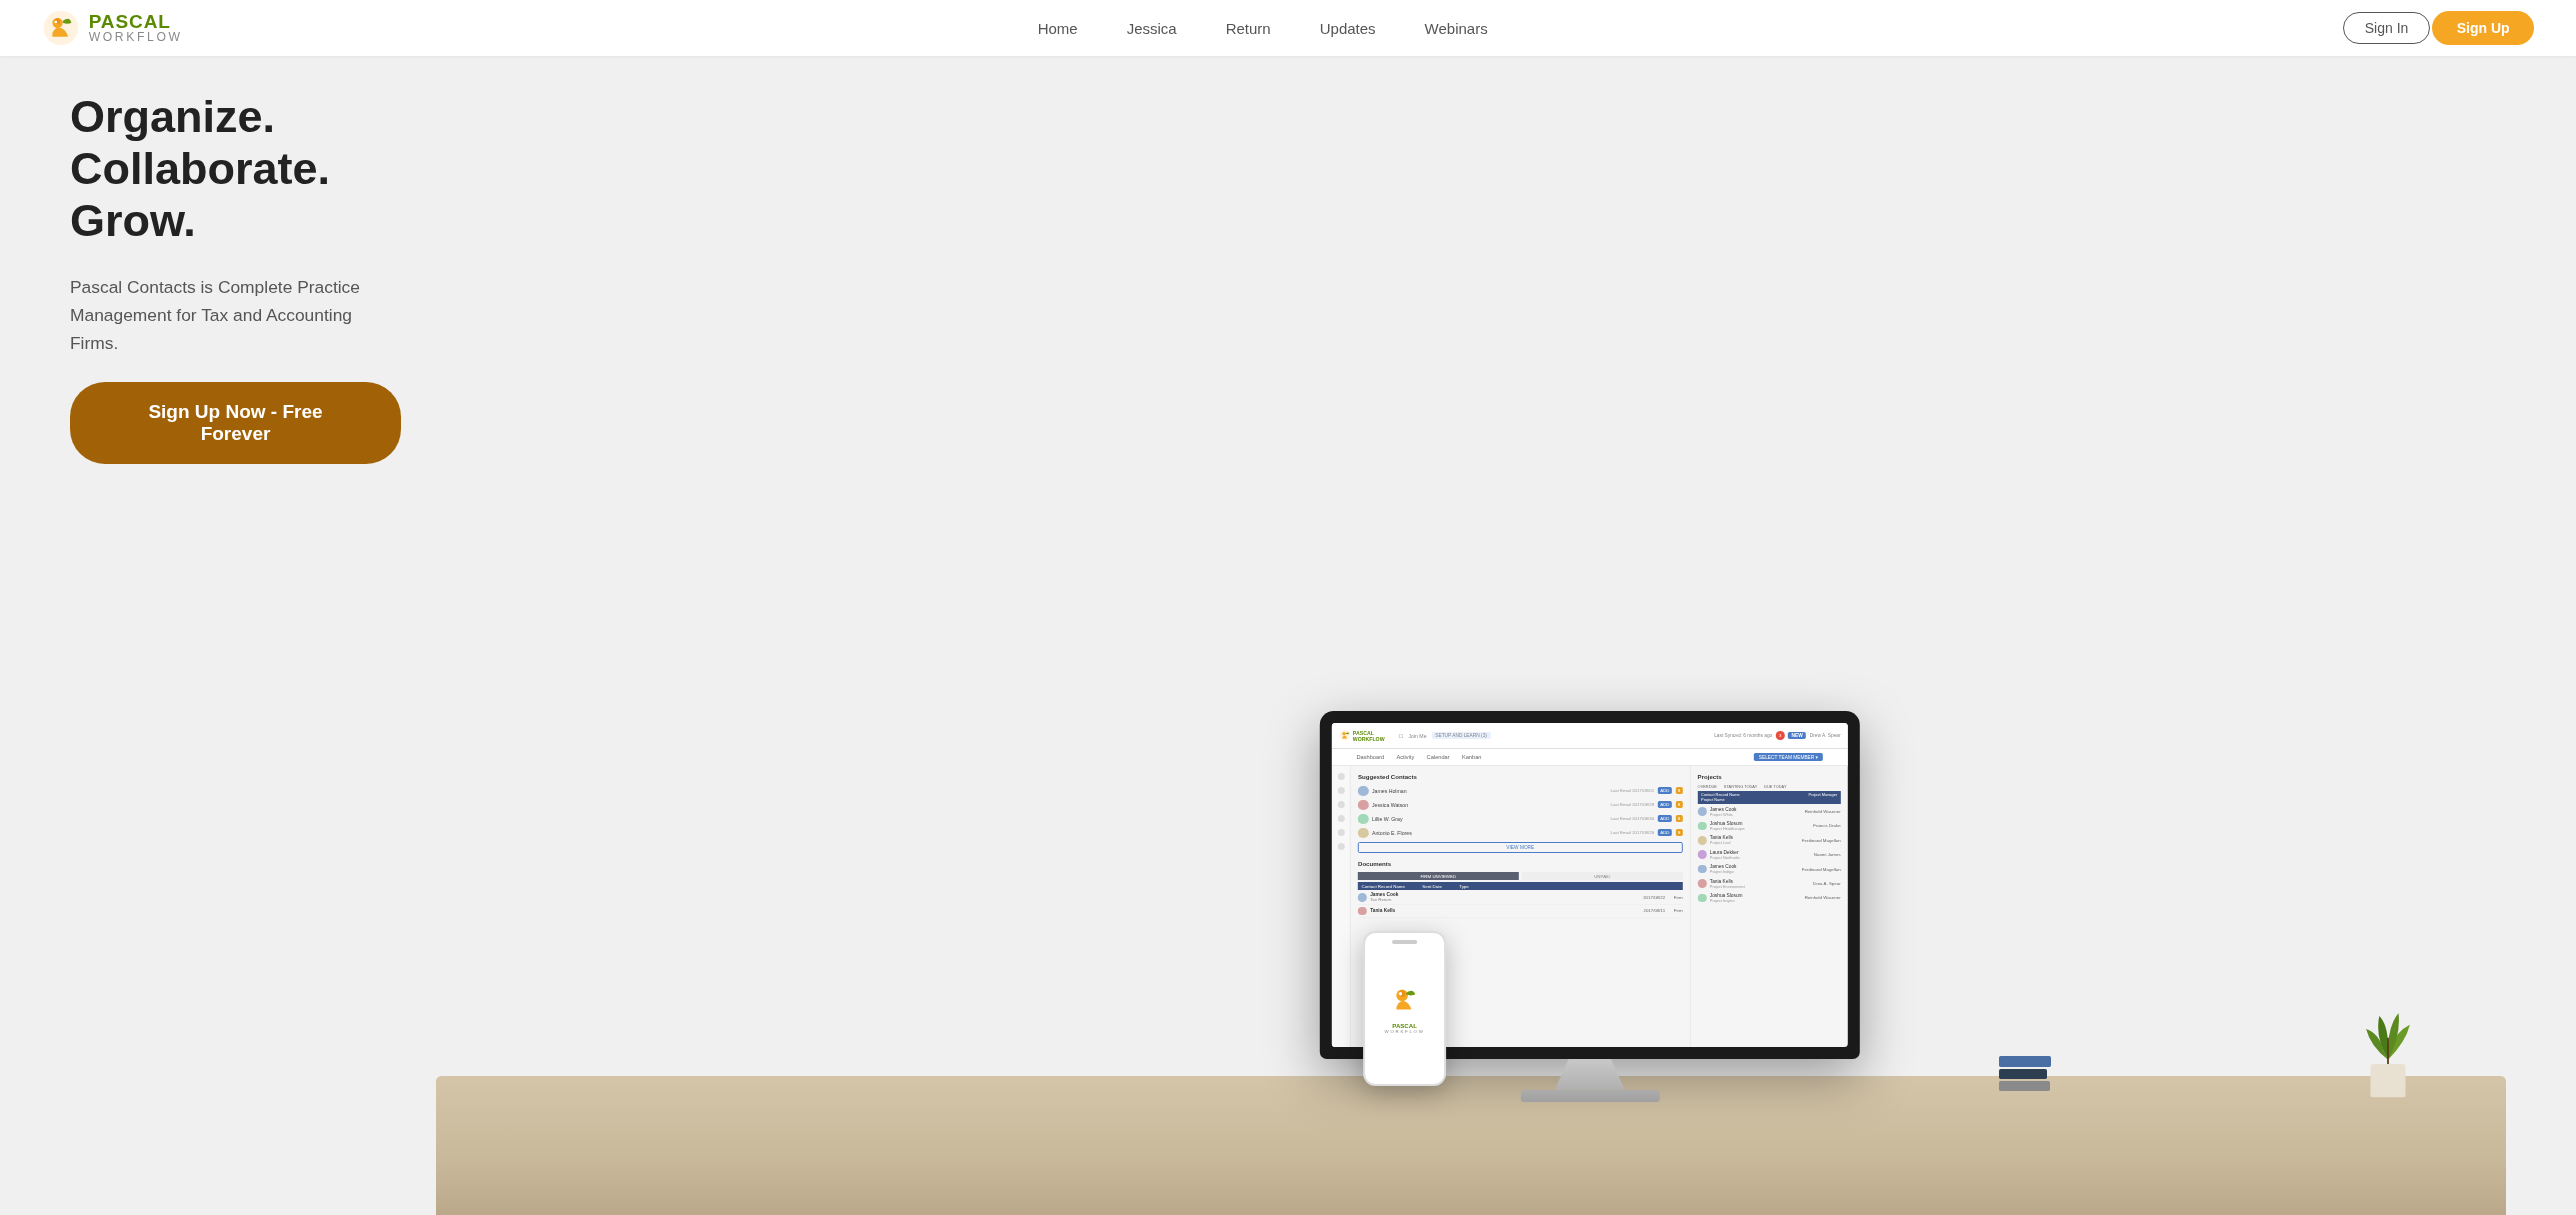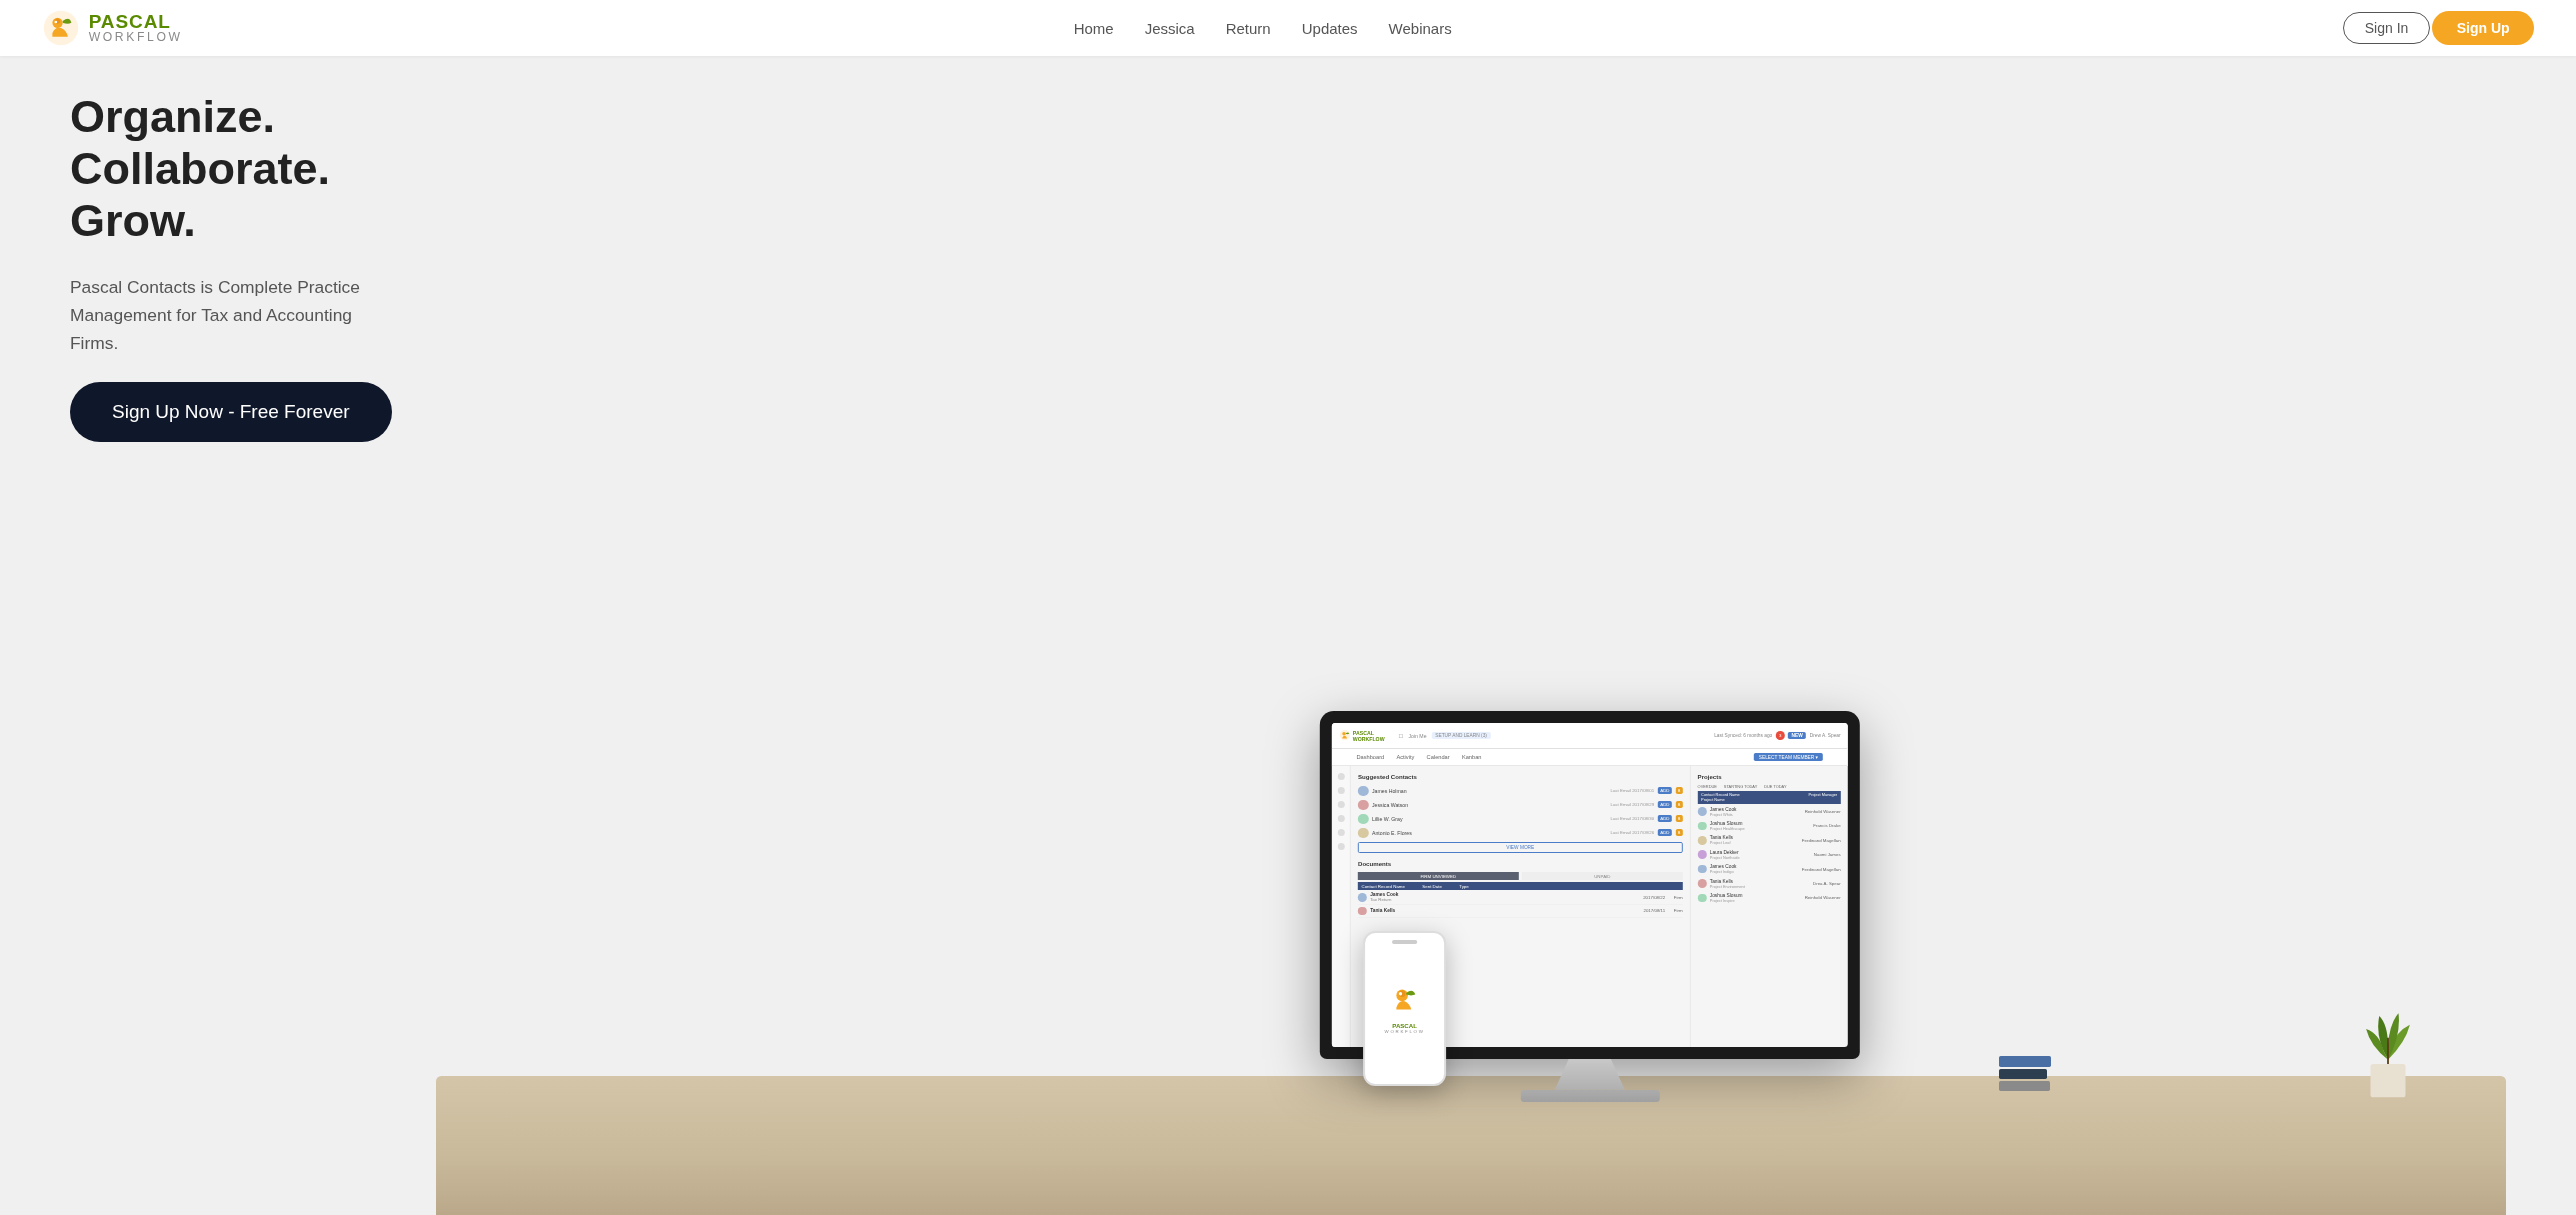--- a/index.html
+++ b/index.html
@@ -52,21 +52,21 @@
       font-size: 12.2px;
       font-weight: 400;
       color: #8a8a8a;
       letter-spacing: 2.6px;
       text-transform: uppercase;
     }
 
     .nav-links {
       display: flex;
       align-items: center;
-      gap: 31px;
+      gap: 49px;
       list-style: none;
     }
 
     .nav-links a {
       text-decoration: none;
       color: #555;
       font-size: 15px;
       font-weight: 400;
     }
 
@@ -130,27 +130,27 @@
     }
 
     .hero-description2 {
       font-size: 17.4px;
       color: #555;
       line-height: 1.6;
       margin-bottom: 38px;
     }
 
     .btn-cta {
-      background: #0f172a;
+      background: #a16207;
       color: #fff;
       border: none;
       padding: 19px 42px;
       border-radius: 35px;
       font-size: 19px;
-      font-weight: 400;
+      font-weight: 700;
       cursor: pointer;
       display: inline-block;
     }
 
     
     .hero-right {
       flex: 1;
       display: flex;
       align-items: flex-end;
       justify-content: center;

